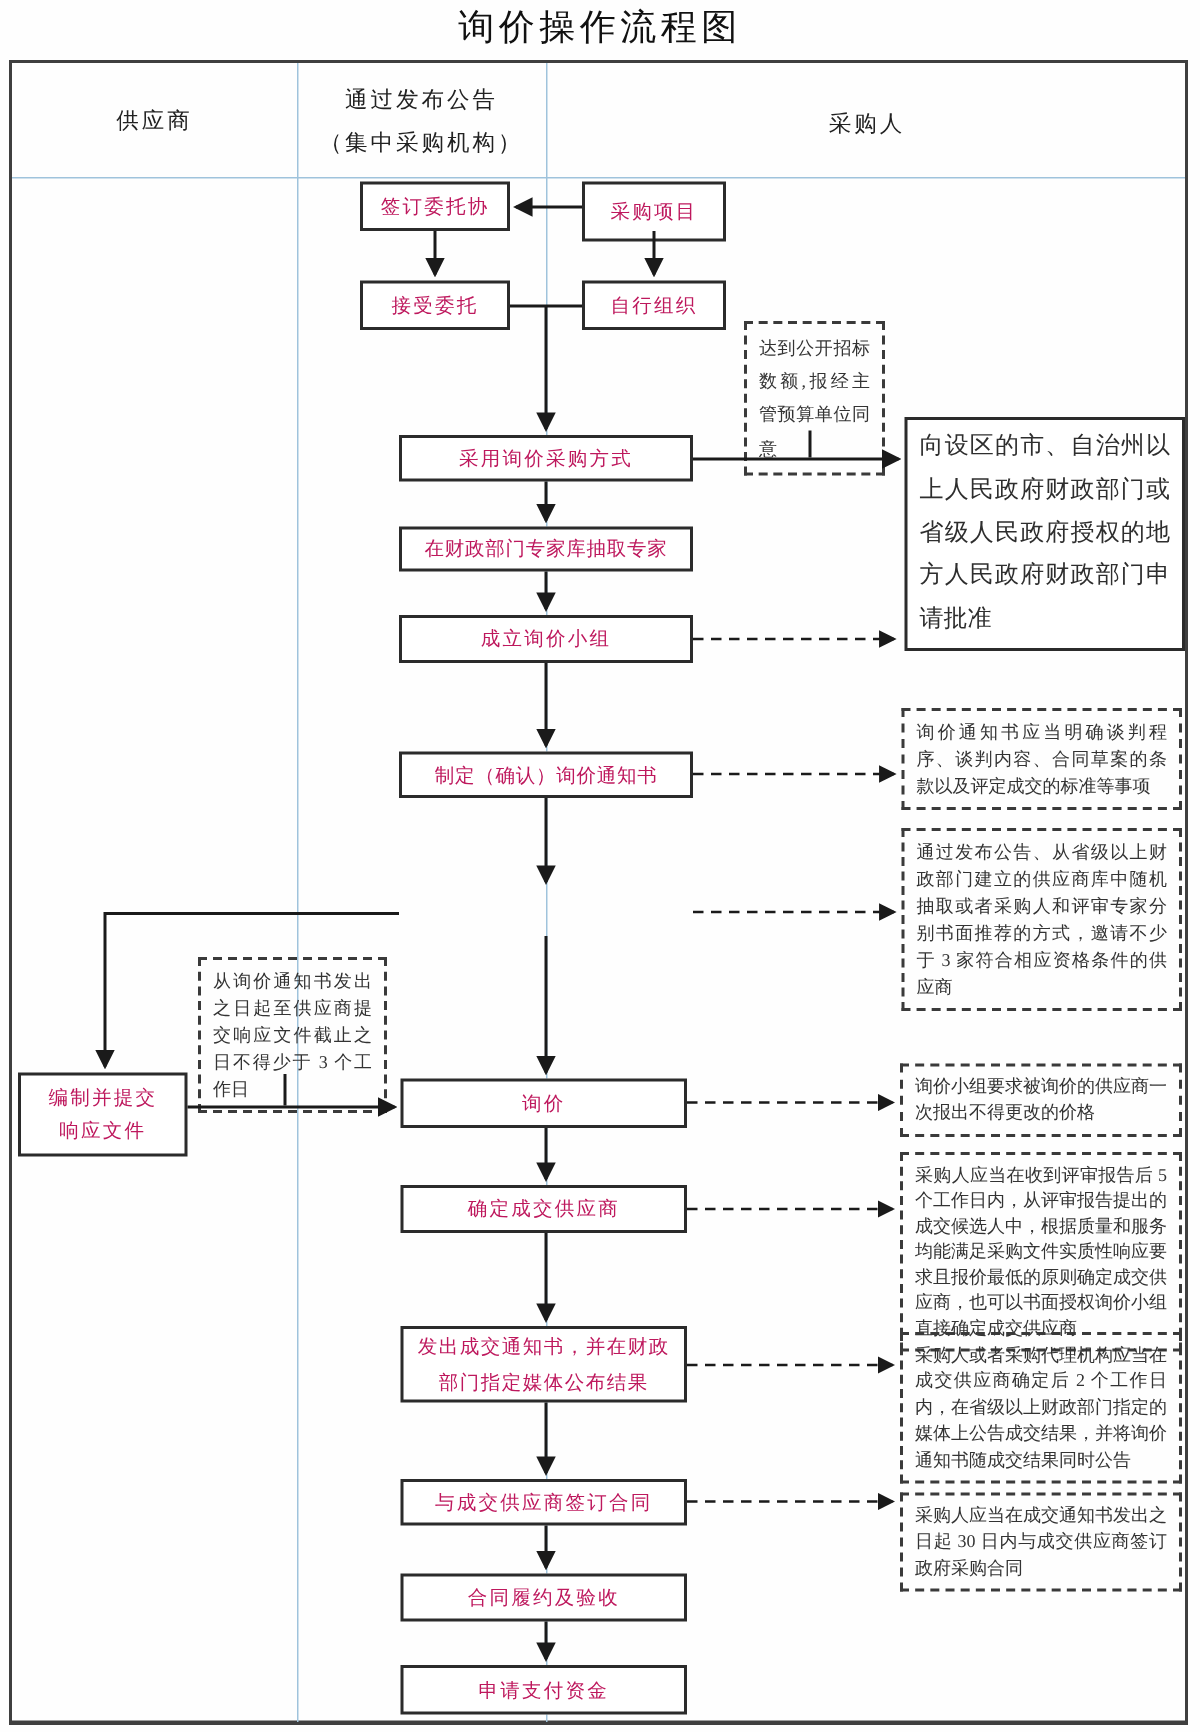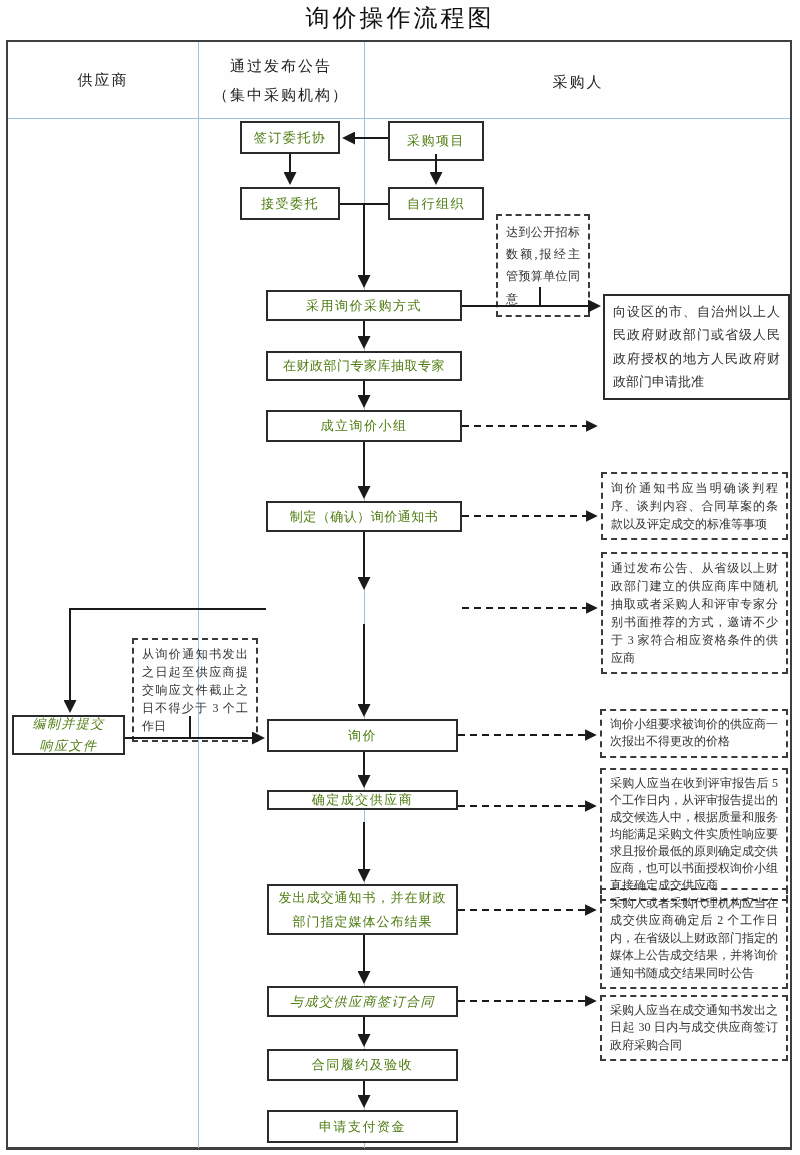--- a/index.html
+++ b/index.html
@@ -15,28 +15,28 @@
   .frame{
     position:absolute;left:6px;top:40px;width:786px;height:1110px;
     border:2px solid #3f3f3f;border-bottom-width:3px;box-sizing:border-box;
   }
   .vdiv{position:absolute;top:42px;width:1px;height:1106px;background:#9fc3dc;}
   .hdiv{position:absolute;left:8px;top:118px;width:782px;height:1px;background:#9fc3dc;}
   .hdr{position:absolute;font-size:15px;letter-spacing:2px;text-align:center;color:#222;}
   .node{
     position:absolute;border:2px solid #2b2b2b;background:#fff;box-sizing:border-box;
     display:flex;align-items:center;justify-content:center;text-align:center;
-    font-size:13px;letter-spacing:1.5px;color:#4d7c0f;z-index:2;white-space:nowrap;
+    font-size:13px;letter-spacing:1.5px;color:#be185d;z-index:2;white-space:nowrap;
   }
   .node.wrap{white-space:normal;line-height:1.8;padding:16px 8px;}
   .node.stack{white-space:normal;flex-direction:column;line-height:1.7;padding:2px 4px;}
   .solidnote{
     position:absolute;border:2px solid #2b2b2b;background:#fff;box-sizing:border-box;
-    font-size:13px;line-height:1.8;color:#2e2e2e;text-align:justify;
-    padding:4px 8px;z-index:2;margin-top:16px;
+    font-size:16px;line-height:1.8;color:#2e2e2e;text-align:justify;
+    padding:4px 8px;z-index:2;
   }
   .ann{
     position:absolute;border:2px dashed #3a3a3a;background:transparent;box-sizing:border-box;
     font-size:12px;line-height:1.5;color:#333;text-align:justify;
     padding:5px 8px;z-index:2;
   }
   .ann.tall{line-height:1.85;}
   svg.connectors{position:absolute;left:0;top:0;z-index:3;pointer-events:none;}
 </style>
 </head>
@@ -57,28 +57,28 @@
   <div class="hdr" style="left:364px;top:73px;width:428px;">采购人</div>
 
   <div class="node" style="left:240px;top:121px;width:100px;height:33px;">签订委托协</div>
   <div class="node" style="left:388px;top:121px;width:96px;height:40px;">采购项目</div>
   <div class="node" style="left:240px;top:187px;width:100px;height:33px;">接受委托</div>
   <div class="node" style="left:388px;top:187px;width:96px;height:33px;">自行组织</div>
   <div class="node" style="left:266px;top:290px;width:196px;height:31px;">采用询价采购方式</div>
   <div class="node" style="left:266px;top:351px;width:196px;height:30px;letter-spacing:0.5px;">在财政部门专家库抽取专家</div>
   <div class="node" style="left:266px;top:410px;width:196px;height:32px;">成立询价小组</div>
   <div class="node" style="left:266px;top:501px;width:196px;height:31px;letter-spacing:0.5px;">制定（确认）询价通知书</div>
-  <div class="node stack" style="left:12px;top:715px;width:113px;height:40px;font-style:italic;">
+  <div class="node stack" style="left:12px;top:715px;width:113px;height:56px;">
     <div>编制并提交</div>
     <div>响应文件</div>
   </div>
   <div class="node" style="left:267px;top:719px;width:191px;height:33px;">询价</div>
-  <div class="node" style="left:267px;top:790px;width:191px;height:20px;">确定成交供应商</div>
+  <div class="node" style="left:267px;top:790px;width:191px;height:32px;">确定成交供应商</div>
   <div class="node wrap" style="left:267px;top:884px;width:191px;height:51px;letter-spacing:1px;">发出成交通知书，并在财政部门指定媒体公布结果</div>
-  <div class="node" style="left:267px;top:986px;width:191px;height:31px;font-style:italic;">与成交供应商签订合同</div>
+  <div class="node" style="left:267px;top:986px;width:191px;height:31px;">与成交供应商签订合同</div>
   <div class="node" style="left:267px;top:1049px;width:191px;height:32px;">合同履约及验收</div>
   <div class="node" style="left:267px;top:1110px;width:191px;height:33px;">申请支付资金</div>
 
   <div class="solidnote" style="left:603px;top:278px;width:187px;min-height:60px;">向设区的市、自治州以上人民政府财政部门或省级人民政府授权的地方人民政府财政部门申请批准</div>
 
   <div class="ann tall" style="left:496px;top:214px;width:94px;">达到公开招标数额,报经主管预算单位同意</div>
   <div class="ann" style="left:601px;top:472px;width:187px;">询价通知书应当明确谈判程序、谈判内容、合同草案的条款以及评定成交的标准等事项</div>
   <div class="ann" style="left:601px;top:552px;width:187px;">通过发布公告、从省级以上财政部门建立的供应商库中随机抽取或者采购人和评审专家分别书面推荐的方式，邀请不少于 3 家符合相应资格条件的供应商</div>
   <div class="ann" style="left:132px;top:638px;width:126px;">从询价通知书发出之日起至供应商提交响应文件截止之日不得少于 3 个工作日</div>
   <div class="ann" style="left:600px;top:709px;width:188px;line-height:1.45;">询价小组要求被询价的供应商一次报出不得更改的价格</div>

